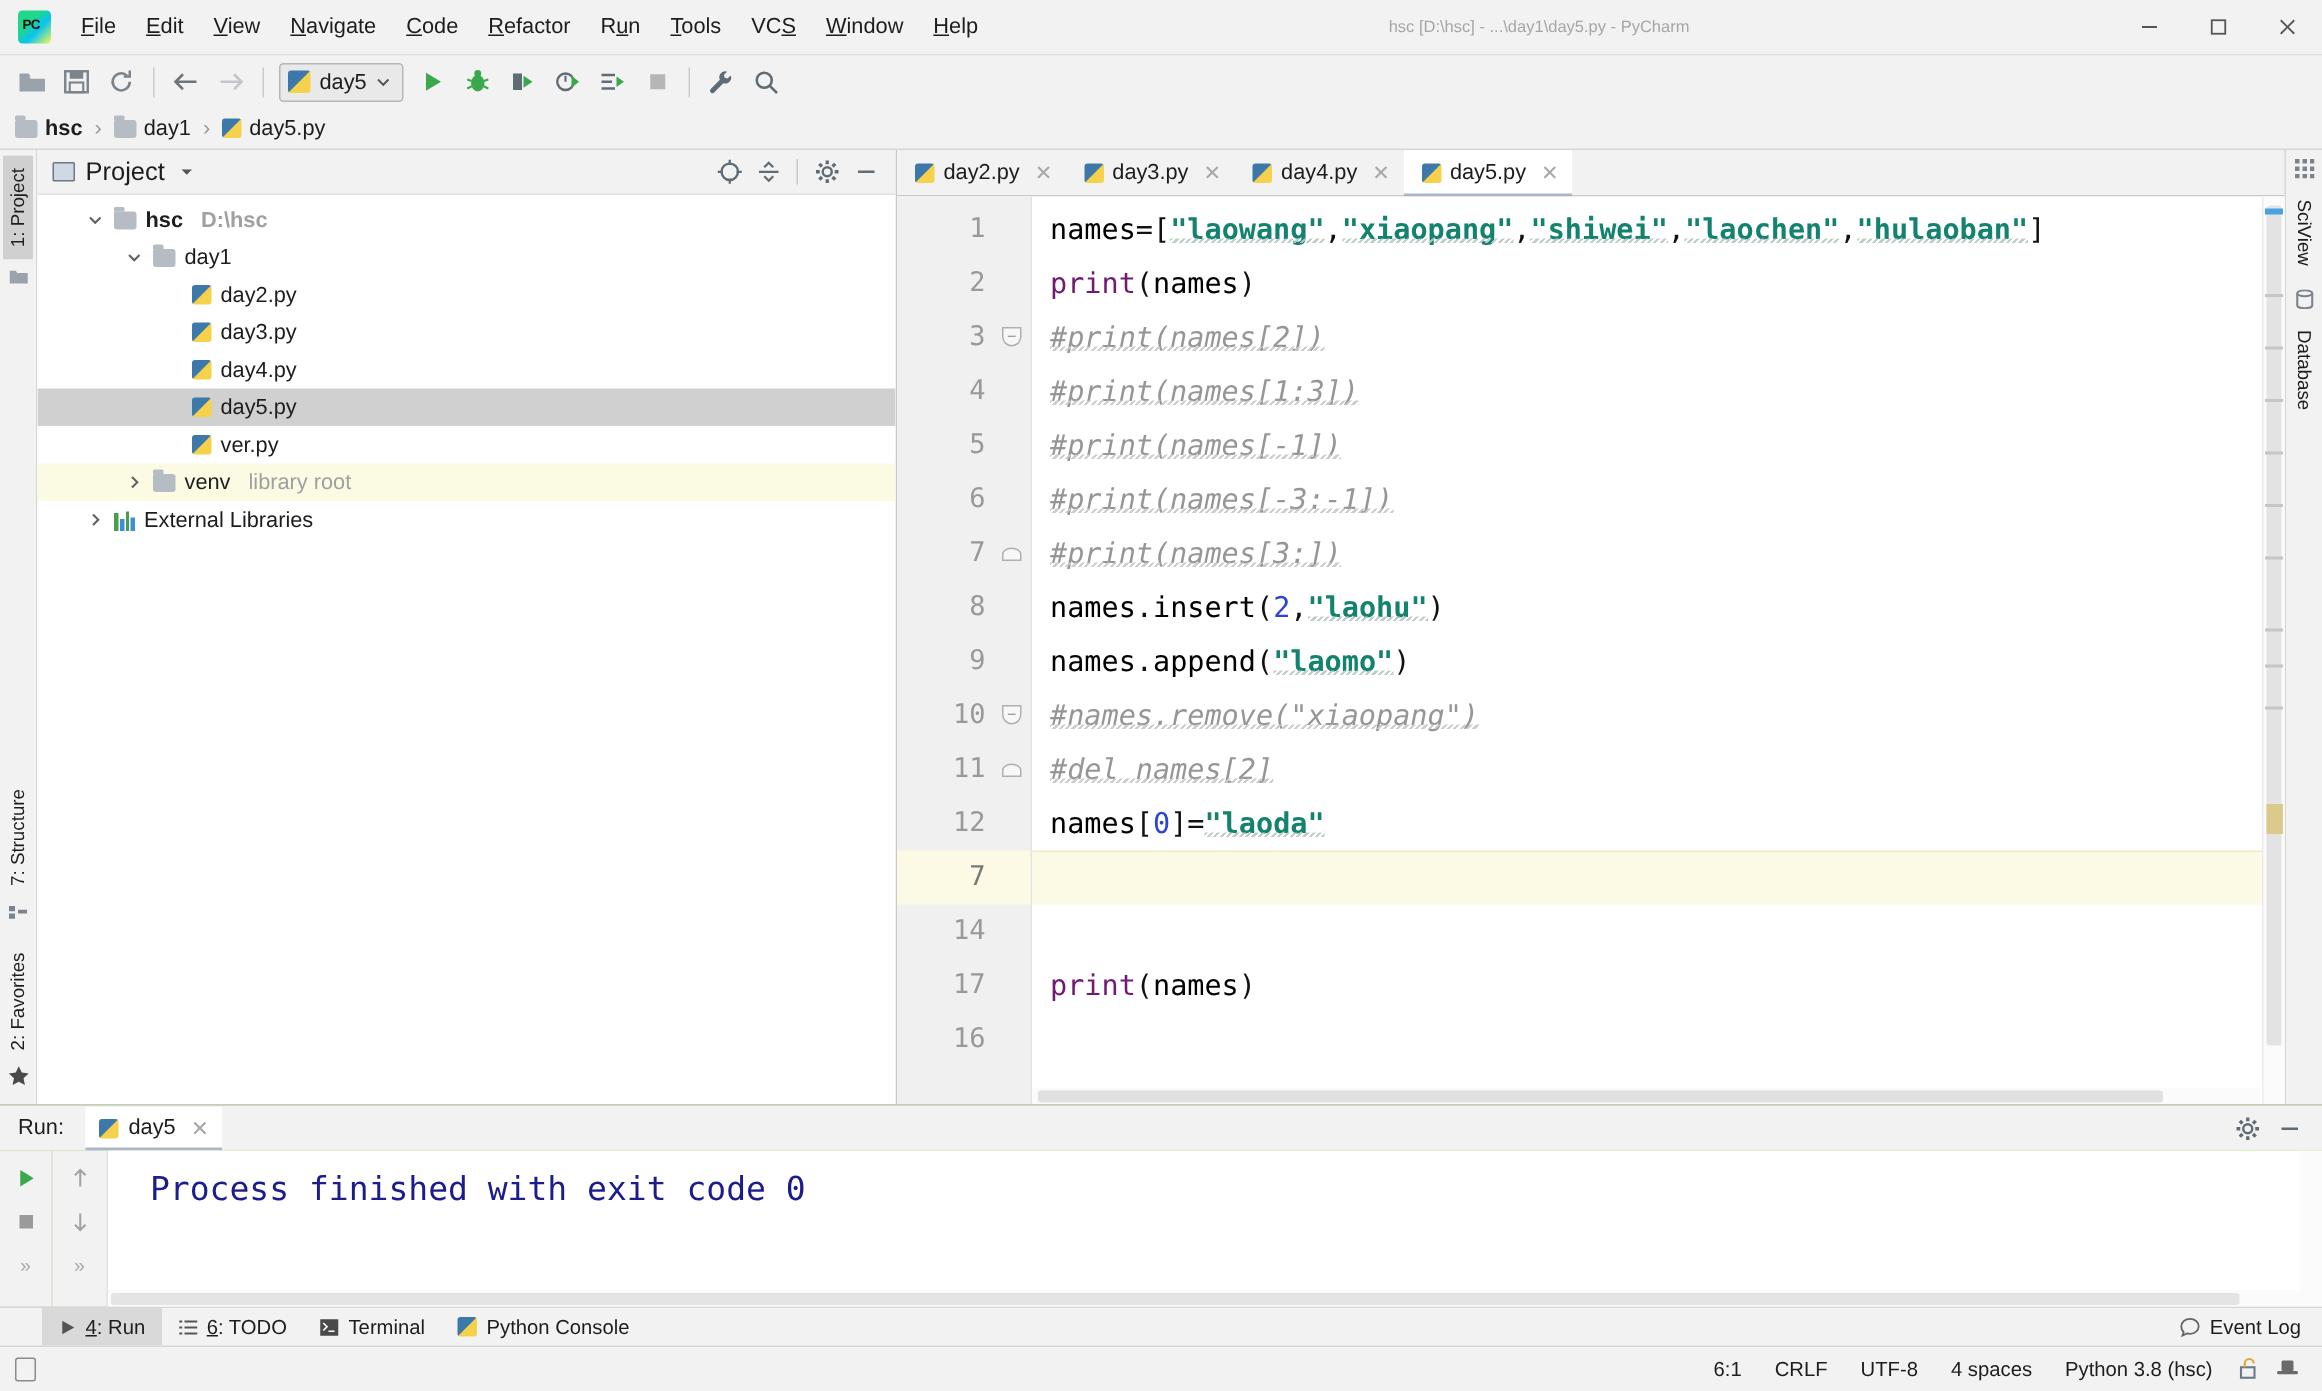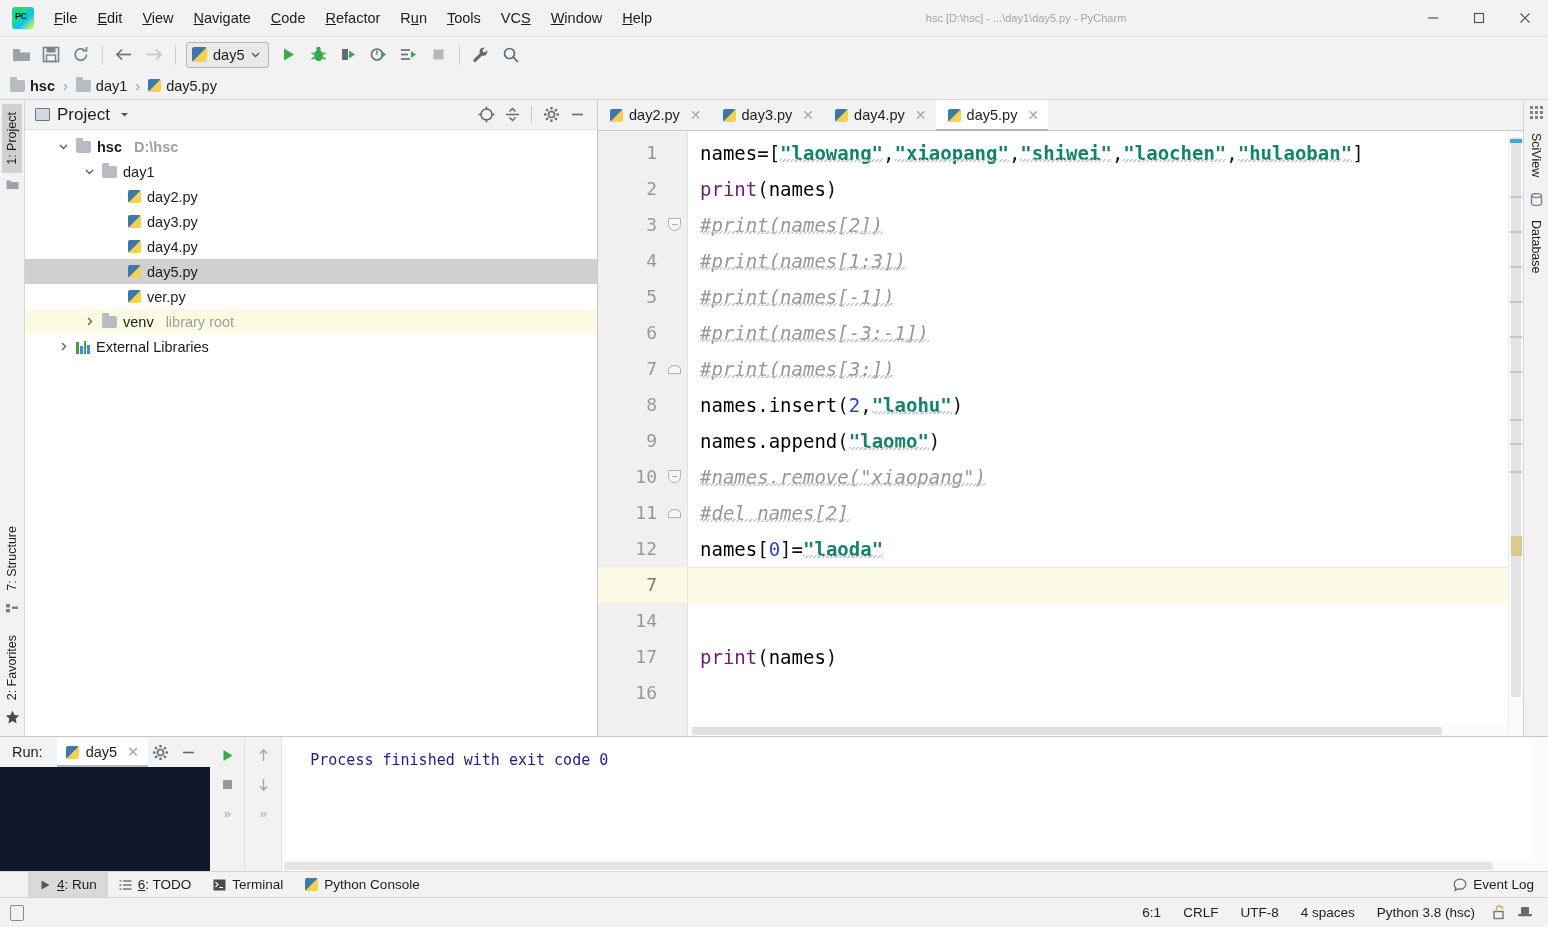--- a/index.html
+++ b/index.html
@@ -227,21 +227,21 @@
     width: 25px; background: #f2f2f2; border-left: 1px solid #d6d6d6;
     display: flex; flex-direction: column; align-items: center; padding-top: 6px; flex: none;
   }
   .vtab-r {
     writing-mode: vertical-rl; font-size: 12.5px; padding: 8px 3px;
     white-space: nowrap; display: flex; align-items: center; gap: 5px;
   }
 
   
   .run-panel {
-    height: 135px; background: #0f172a; display: flex; flex-direction: row; flex: none;
+    height: 135px; background: #84cc16; display: flex; flex-direction: column; flex: none;
     border-top: 1px solid #c9c9c9;
   }
   .run-header {
     height: 30px; display: flex; align-items: center; background: #f2f2f2; padding-left: 12px;
     flex: none;
   }
   .run-label { font-size: 14.5px; margin-right: 14px; }
   .run-tab {
     display: flex; align-items: center; gap: 7px; padding: 0 9px; height: 29px;
     font-size: 14.5px; position: relative; background: #fff;
@@ -257,21 +257,21 @@
     width: 35px; background: #f2f2f2; display:flex; flex-direction:column; align-items:center;
     gap:3px; padding-top:5px; flex:none; border-right:1px solid #e2e2e2;
   }
   .run-toolbar2 {
     width: 37px; background: #f2f2f2; display:flex; flex-direction:column; align-items:center;
     gap:3px; padding-top:5px; flex:none; border-right:1px solid #e2e2e2;
   }
   .rt-btn { width:26px;height:26px;display:flex;align-items:center;justify-content:center; }
   .console {
     flex: 1; background: #fff; padding: 14px 0 0 28px; position: relative;
-    font-family: "DejaVu Sans Mono", monospace; font-size: 15px; color: #1c1c8c;
+    font-family: "DejaVu Sans Mono", monospace; font-size: 22px; color: #1c1c8c;
     overflow: hidden;
   }
   .console-scroll {
     position:absolute; right:0; top:0; bottom:0; width:15px; background:#fbfbfb;
   }
   .console-hs {
     position:absolute; left:0; right:15px; bottom:0; height:11px; background:#fbfbfb;
   }
   .console-hs .t { position:absolute; left:2px; right:40px; top:2px; height:8px; background:#e4e4e4; border-radius:2px; }
 

